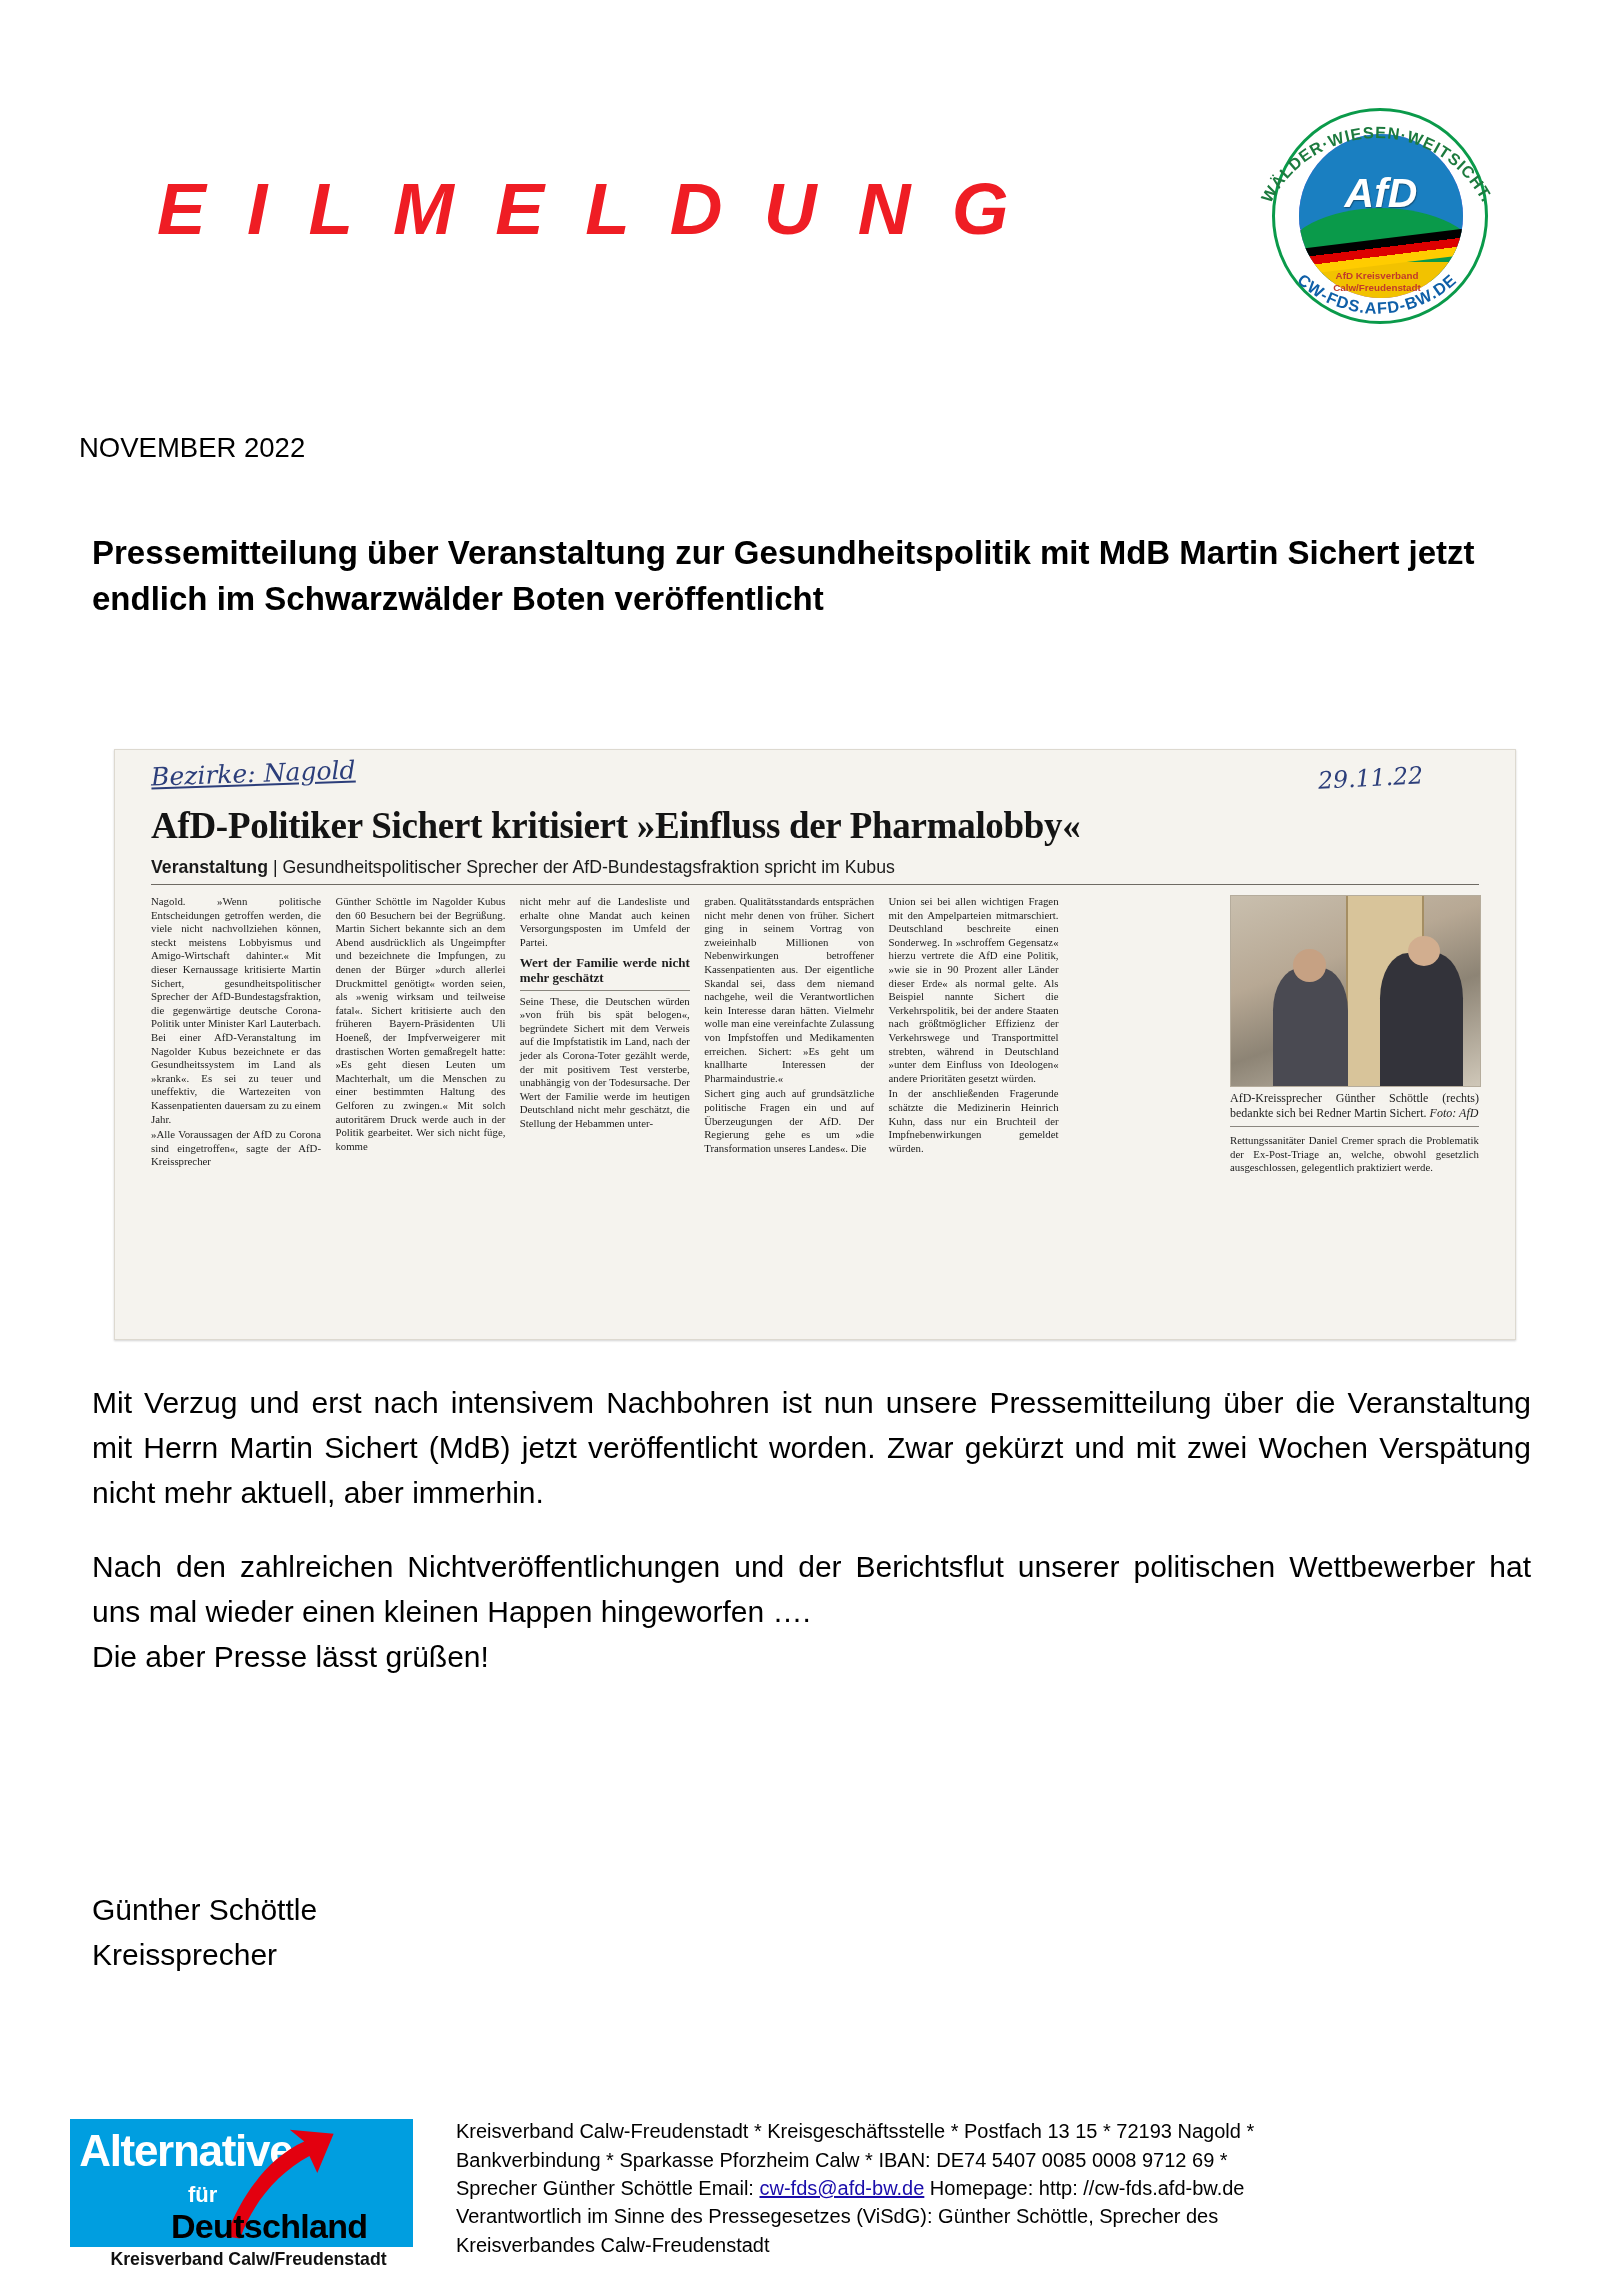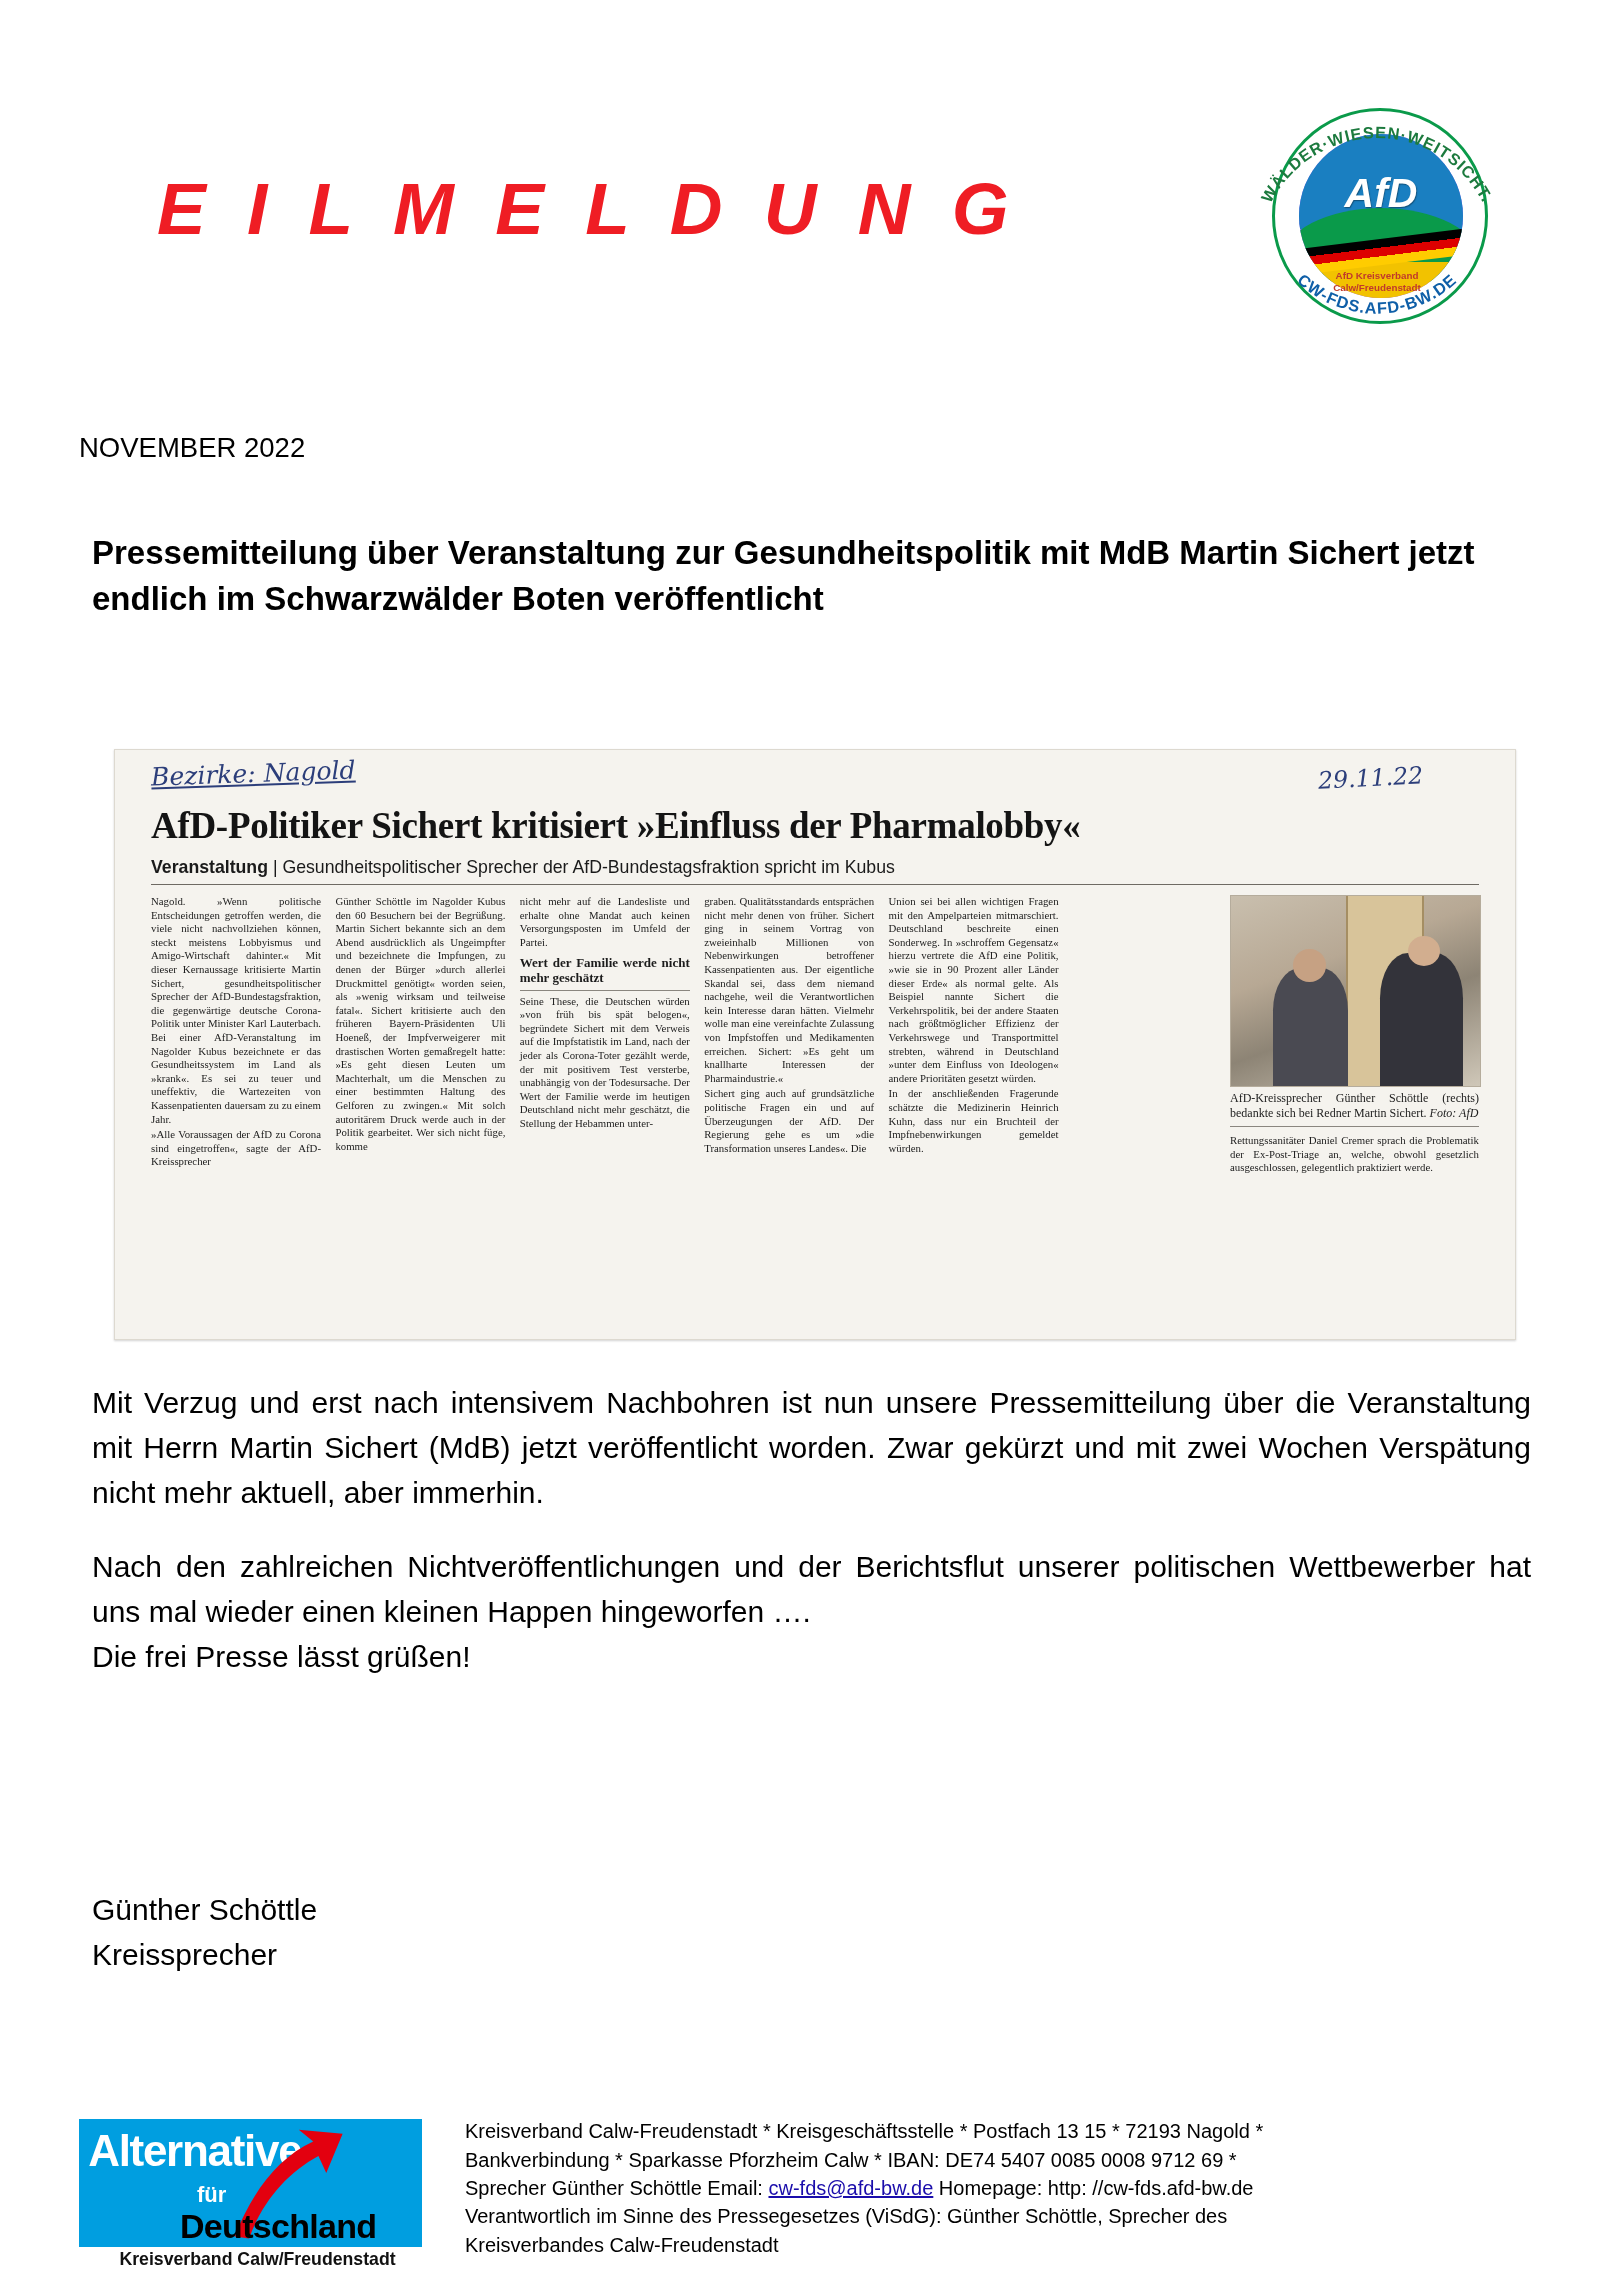--- a/index.html
+++ b/index.html
@@ -353,21 +353,21 @@
     position: absolute;
     left: 92px;
     top: 1887px;
     font-size: 30px;
     line-height: 1.5;
   }
 
   
   .footer {
     position: absolute;
-    left: 17px;
+    left: 8px;
     right: 0;
     bottom: 0;
     height: 196px;
   }
   .alt-logo {
     position: absolute;
     left: 62px;
     top: 19.6px;
     width: 357px;
     height: 150px;
@@ -523,21 +523,21 @@
         <span class="credit">Foto: AfD</span>
       </div>
       <div class="hr"></div>
       <div class="cap2">Rettungssanitäter Daniel Cremer sprach die Problematik der Ex-Post-Triage an, welche, obwohl gesetzlich ausgeschlossen, gelegentlich praktiziert werde.</div>
     </div>
   </div>
 
   <div class="body-text">
     <p>Mit Verzug und erst nach intensivem Nachbohren  ist nun unsere Pressemitteilung über die  Veranstaltung mit Herrn Martin Sichert (MdB) jetzt veröffentlicht worden. Zwar gekürzt und mit zwei Wochen Verspätung nicht mehr aktuell, aber immerhin.</p>
     <p class="tight">Nach den zahlreichen Nichtveröffentlichungen und der Berichtsflut unserer politischen Wettbewerber hat uns mal wieder einen kleinen Happen hingeworfen ….</p>
-    <p>Die frei Presse lässt grüßen!</p>
+    <p>Die aber Presse lässt grüßen!</p>
   </div>
 
   <div class="signature">
     <div>Günther Schöttle</div>
     <div>Kreissprecher</div>
   </div>
 
   <div class="footer">
     <div class="alt-logo">
       <div class="box">

